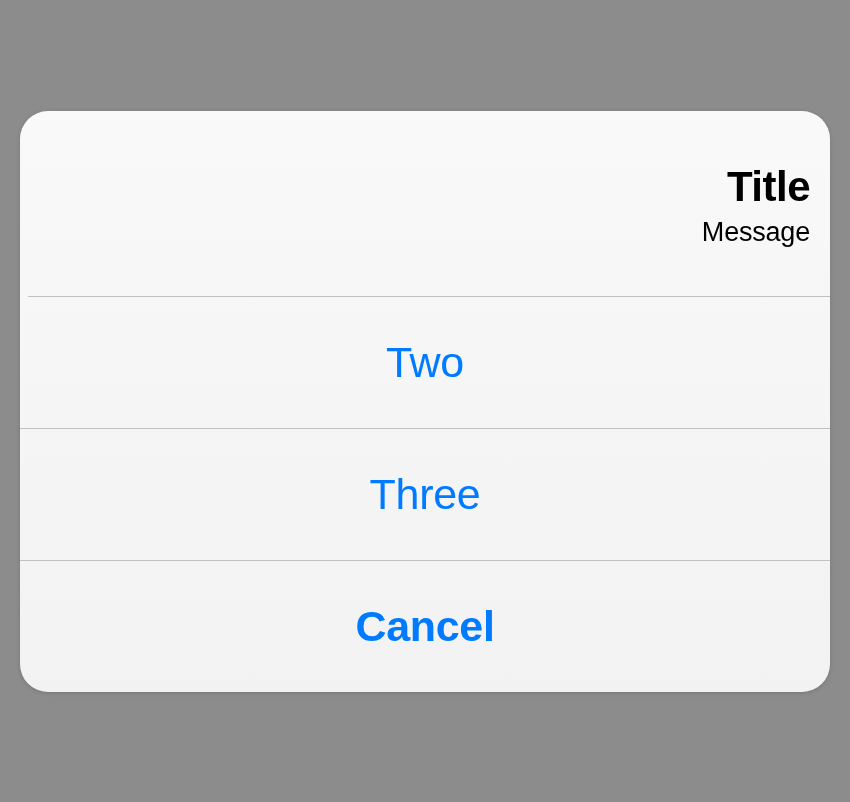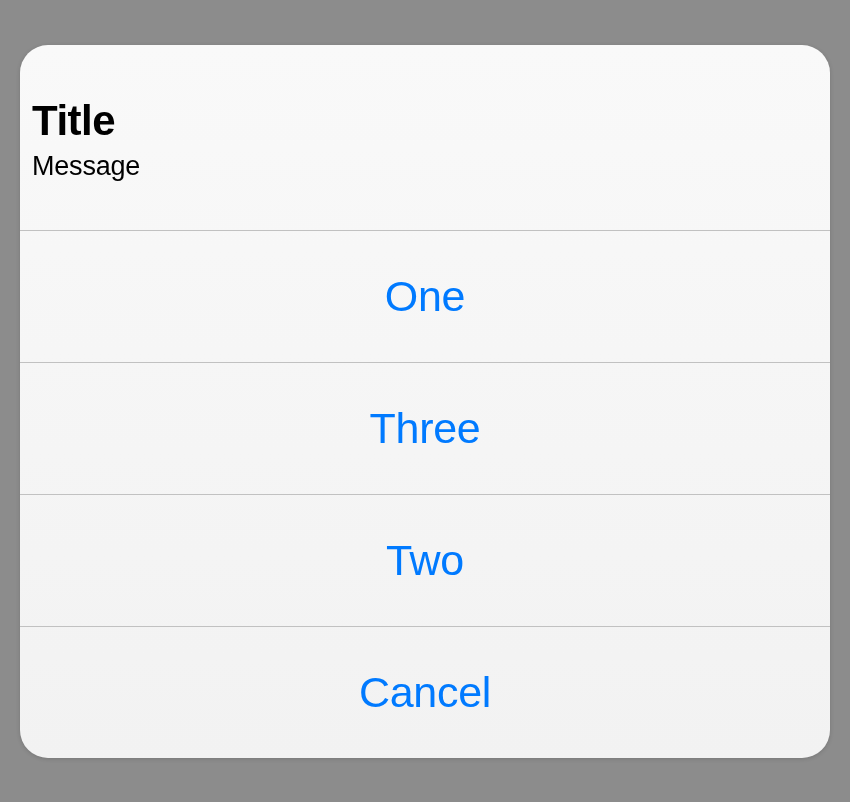--- a/index.html
+++ b/index.html
@@ -20,23 +20,24 @@
     
     .action-sheet {
       width: 810px;
       background: linear-gradient(to bottom, #f9f9f9, #f2f2f2);
       border-radius: 28px;
       overflow: hidden;
       box-shadow: 0 1px 4px rgba(0,0,0,0.15);
     }
     
     .header {
-      padding: 52px 20px 48px 12px;
-      text-align: left;
+      padding: 52px 20px 48px 20px;
+      text-align: right;
       border-bottom: 1px solid #c1c1c1;
+      margin-left: 8px;
     }
     
     .title {
       font-size: 42px;
       font-weight: 700;
       color: #000;
       letter-spacing: -0.5px;
       margin-bottom: 6px;
     }
     
@@ -57,29 +58,28 @@
       color: #007aff;
       background: transparent;
       border: none;
       border-bottom: 1px solid #c1c1c1;
       cursor: pointer;
       font-family: inherit;
       letter-spacing: -0.3px;
     }
     
     .action-button.cancel {
-      font-weight: 400;
+      font-weight: 700;
       border-bottom: none;
     }
   </style>
 </head>
 <body>
 
 <div class="action-sheet">
   <div class="header">
     <div class="title">Title</div>
     <div class="message">Message</div>
   </div>
-  <button class="action-button">One</button>
+  <button class="action-button">Two</button>
   <button class="action-button">Three</button>
-  <button class="action-button">Two</button>
   <button class="action-button cancel">Cancel</button>
 </div>
 
 </body></html>

